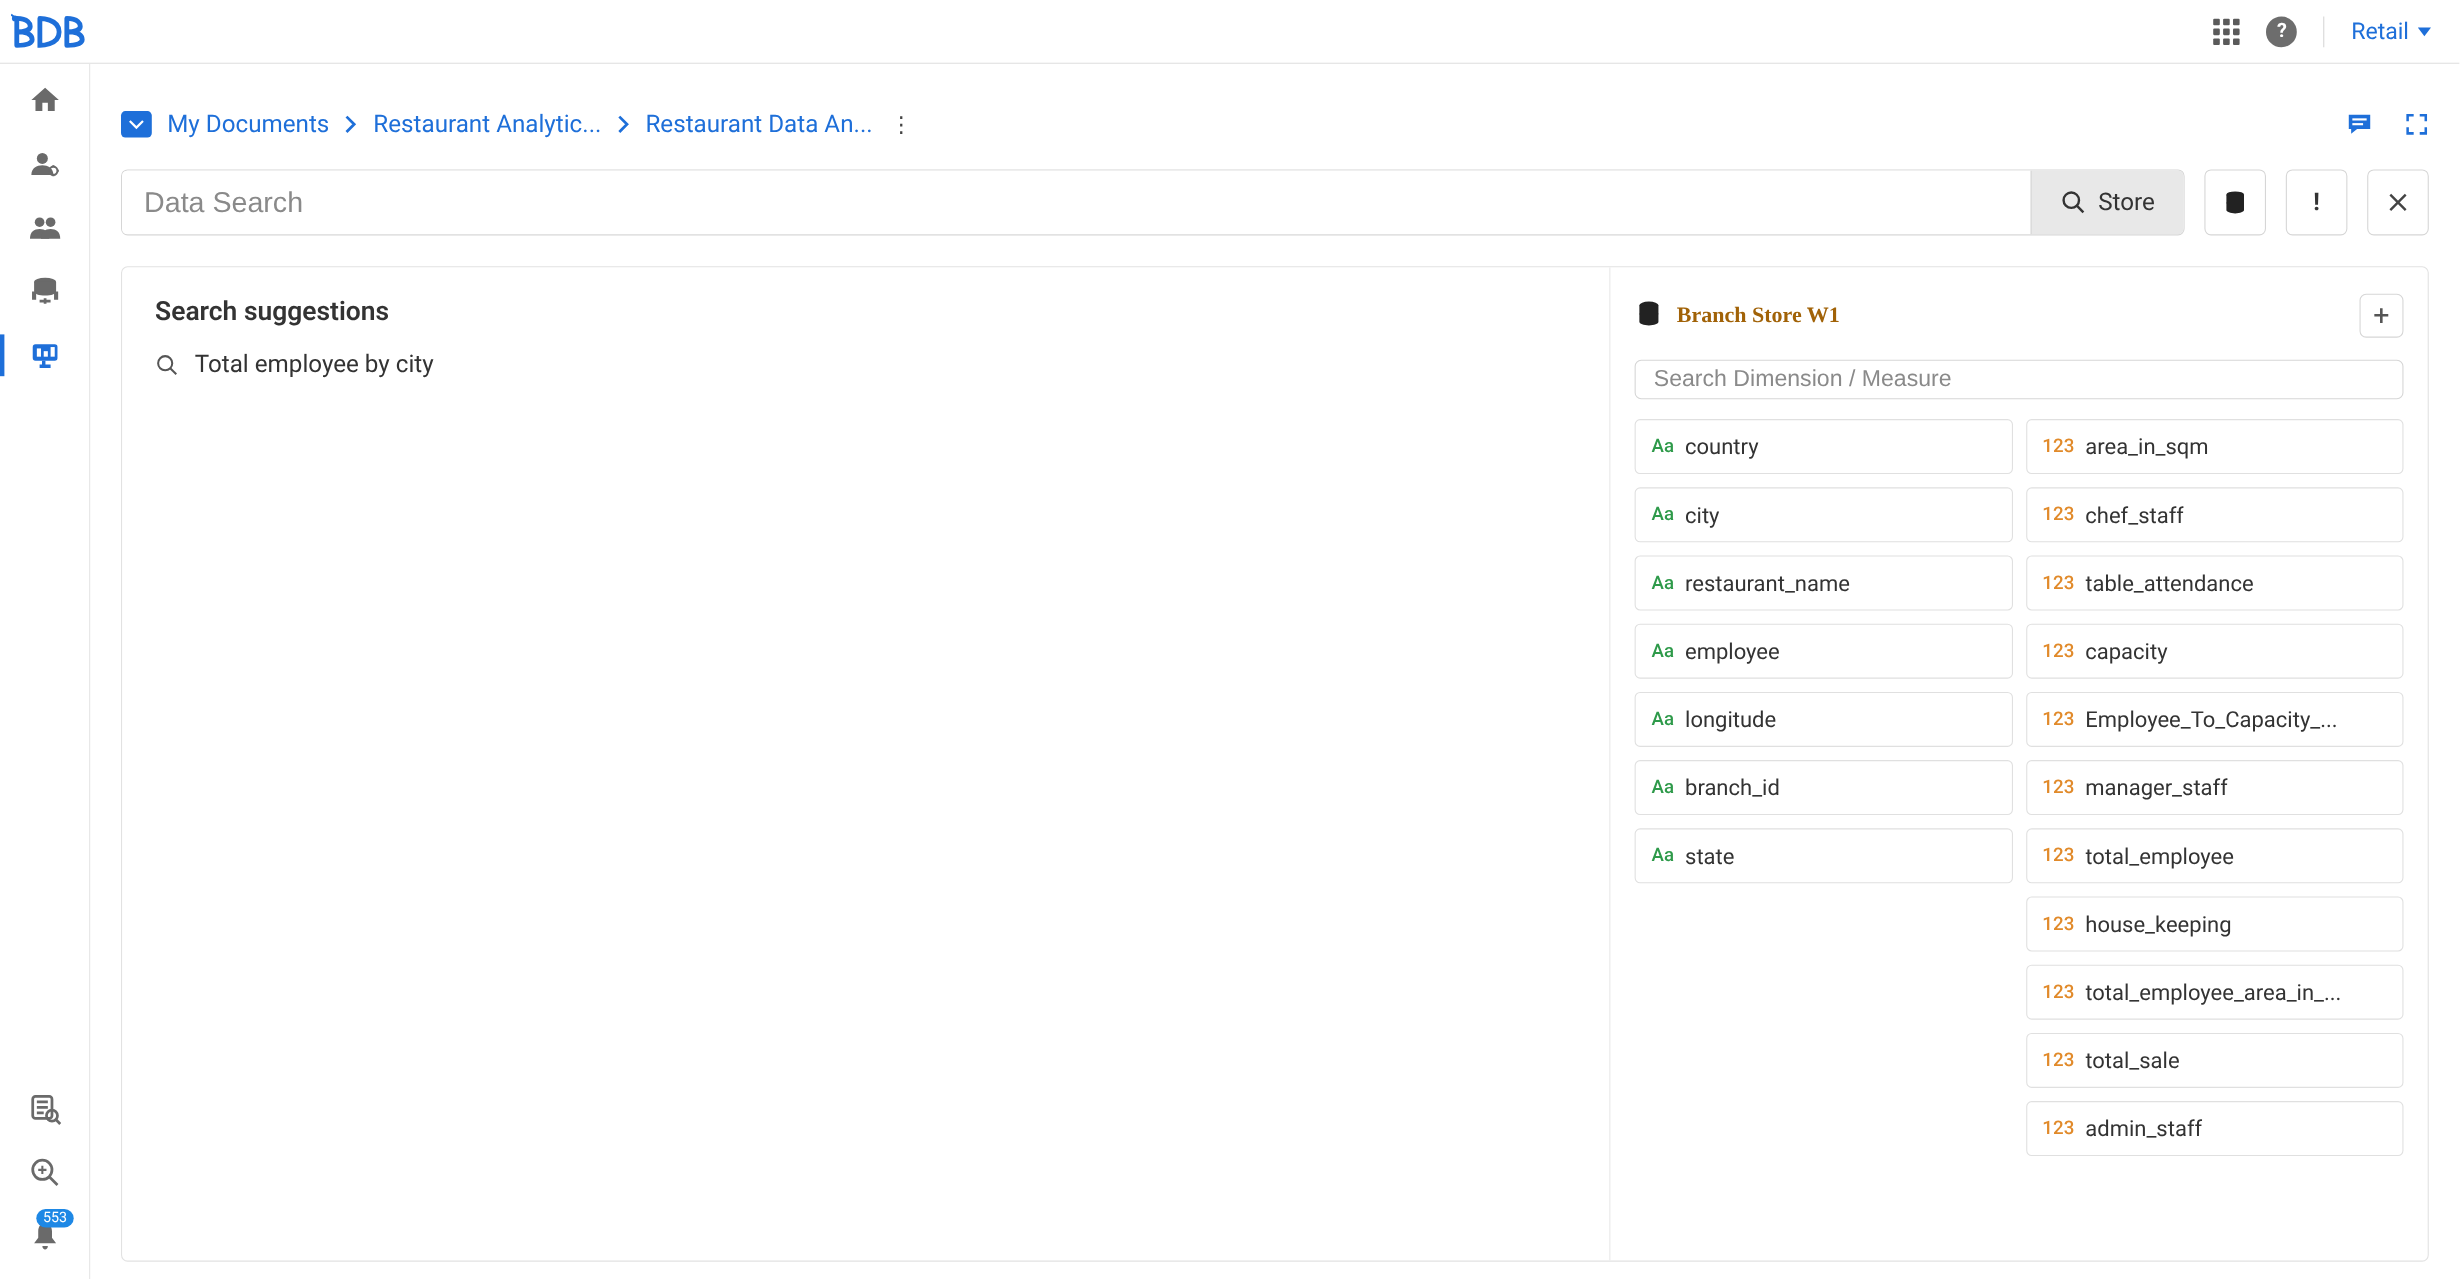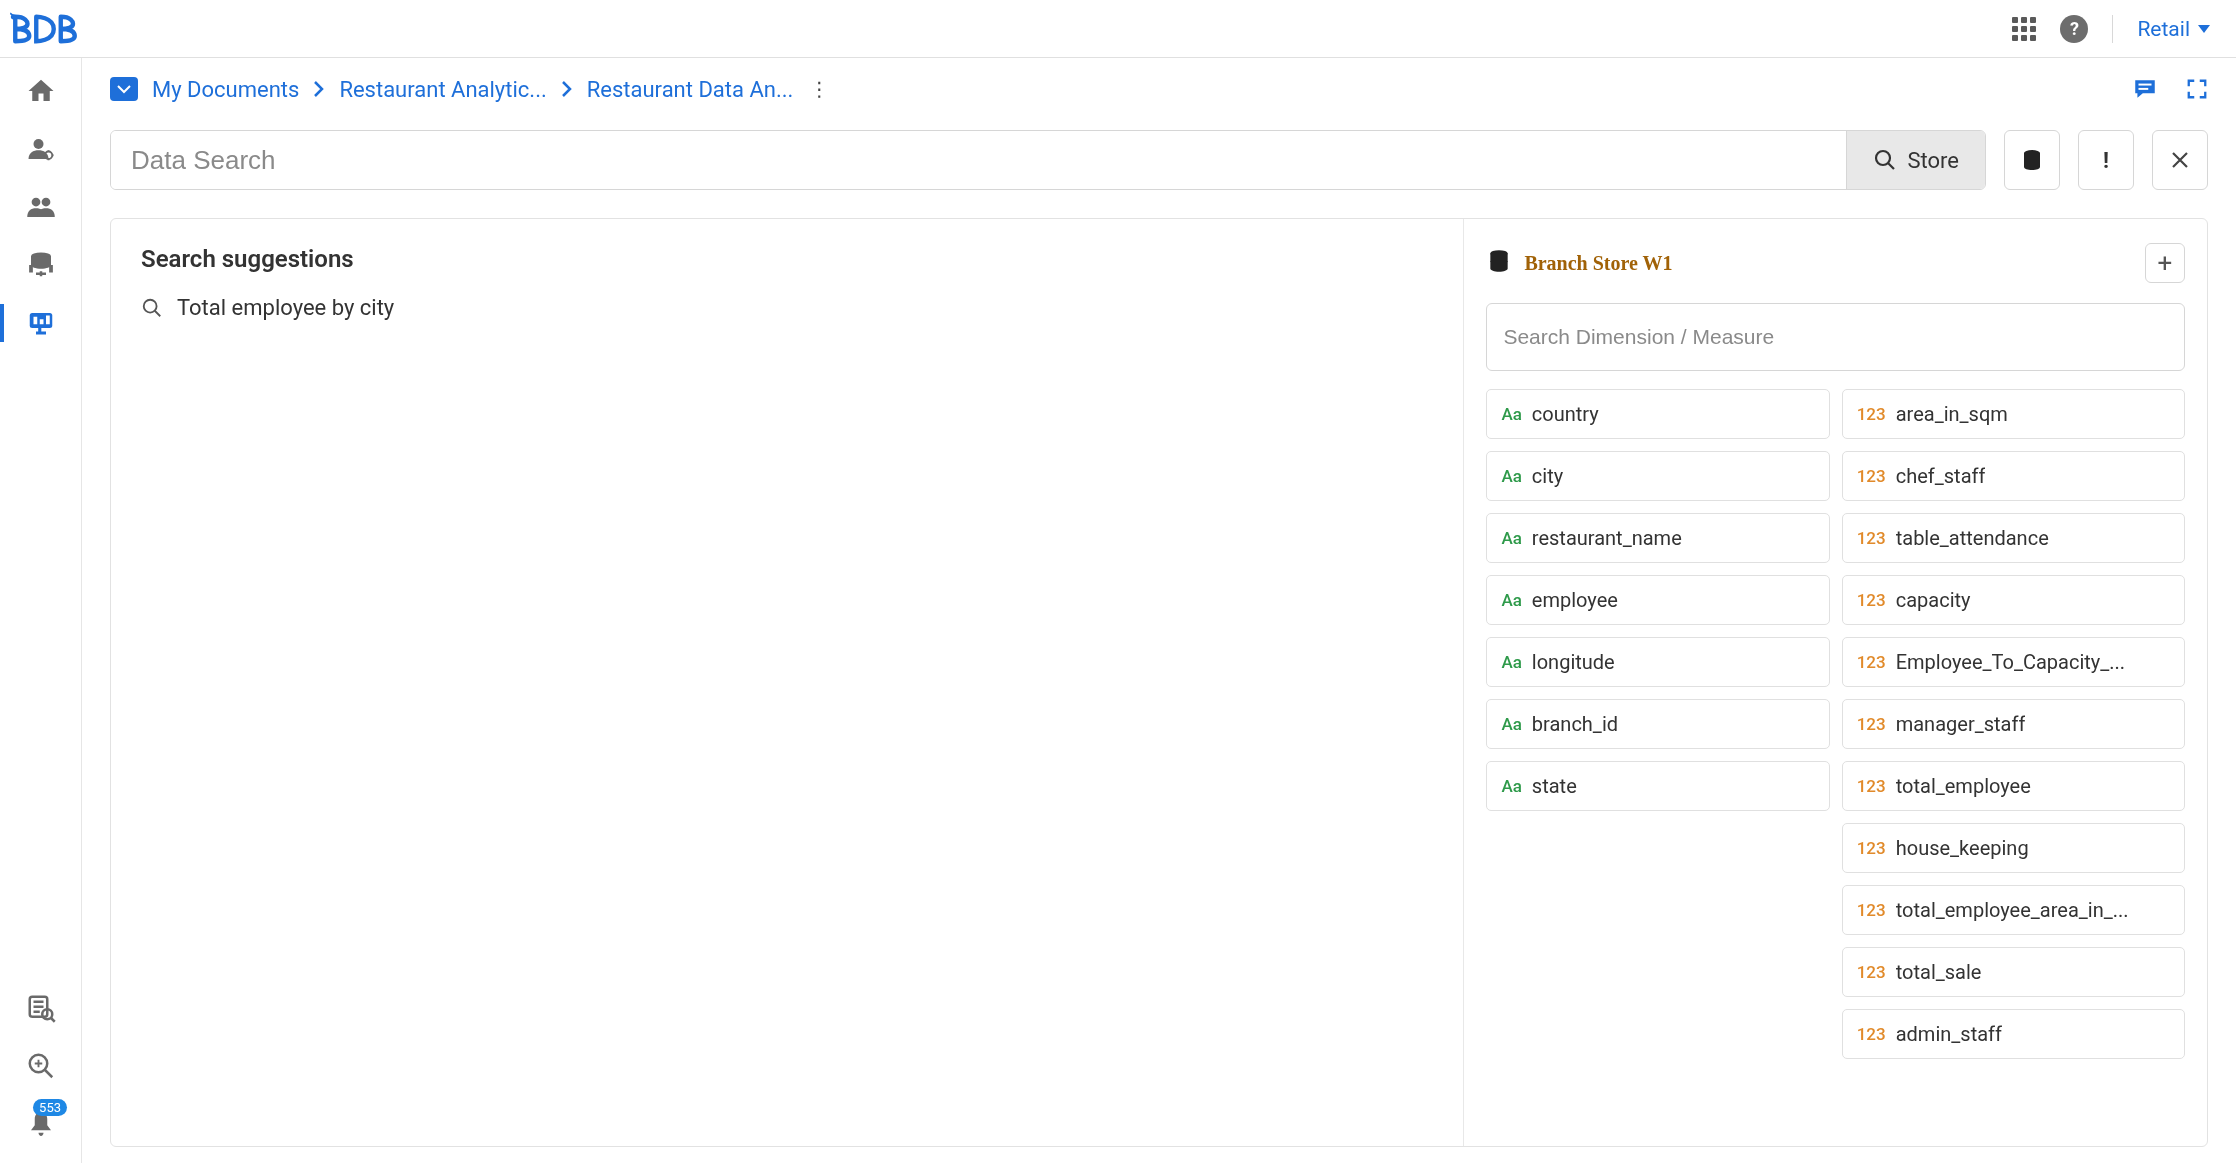--- a/index.html
+++ b/index.html
@@ -132,20 +132,21 @@
     flex-direction: column;
     overflow: hidden;
   }
   .breadcrumb-row {
     display: flex;
     align-items: center;
     gap: 14px;
     font-size: 22px;
     color: #1e6fd9;
     margin-bottom: 28px;
+    margin-top: 24px;
   }
   .bc-badge {
     width: 28px; height: 24px;
     background: #1e6fd9;
     border-radius: 4px;
     display: inline-flex; align-items: center; justify-content: center;
   }
   .bc-item { cursor:pointer; white-space:nowrap; }
   .bc-sep { color:#1e6fd9; font-size:18px; }
   .bc-more {
@@ -265,21 +266,21 @@
     width: 40px; height: 40px;
     border: 1px solid #d6d6d6;
     border-radius: 6px;
     display:flex; align-items:center; justify-content:center;
     font-size: 26px;
     color:#555;
     cursor:pointer;
   }
   .dim-search {
     width: 100%;
-    height: 68px;
+    height: 36px;
     border: 1px solid #d6d6d6;
     border-radius: 6px;
     padding: 0 16px;
     font-size: 21px;
     color:#333;
     margin-bottom: 18px;
     outline: none;
   }
   .dim-search::placeholder { color:#8a8a8a; }
 

